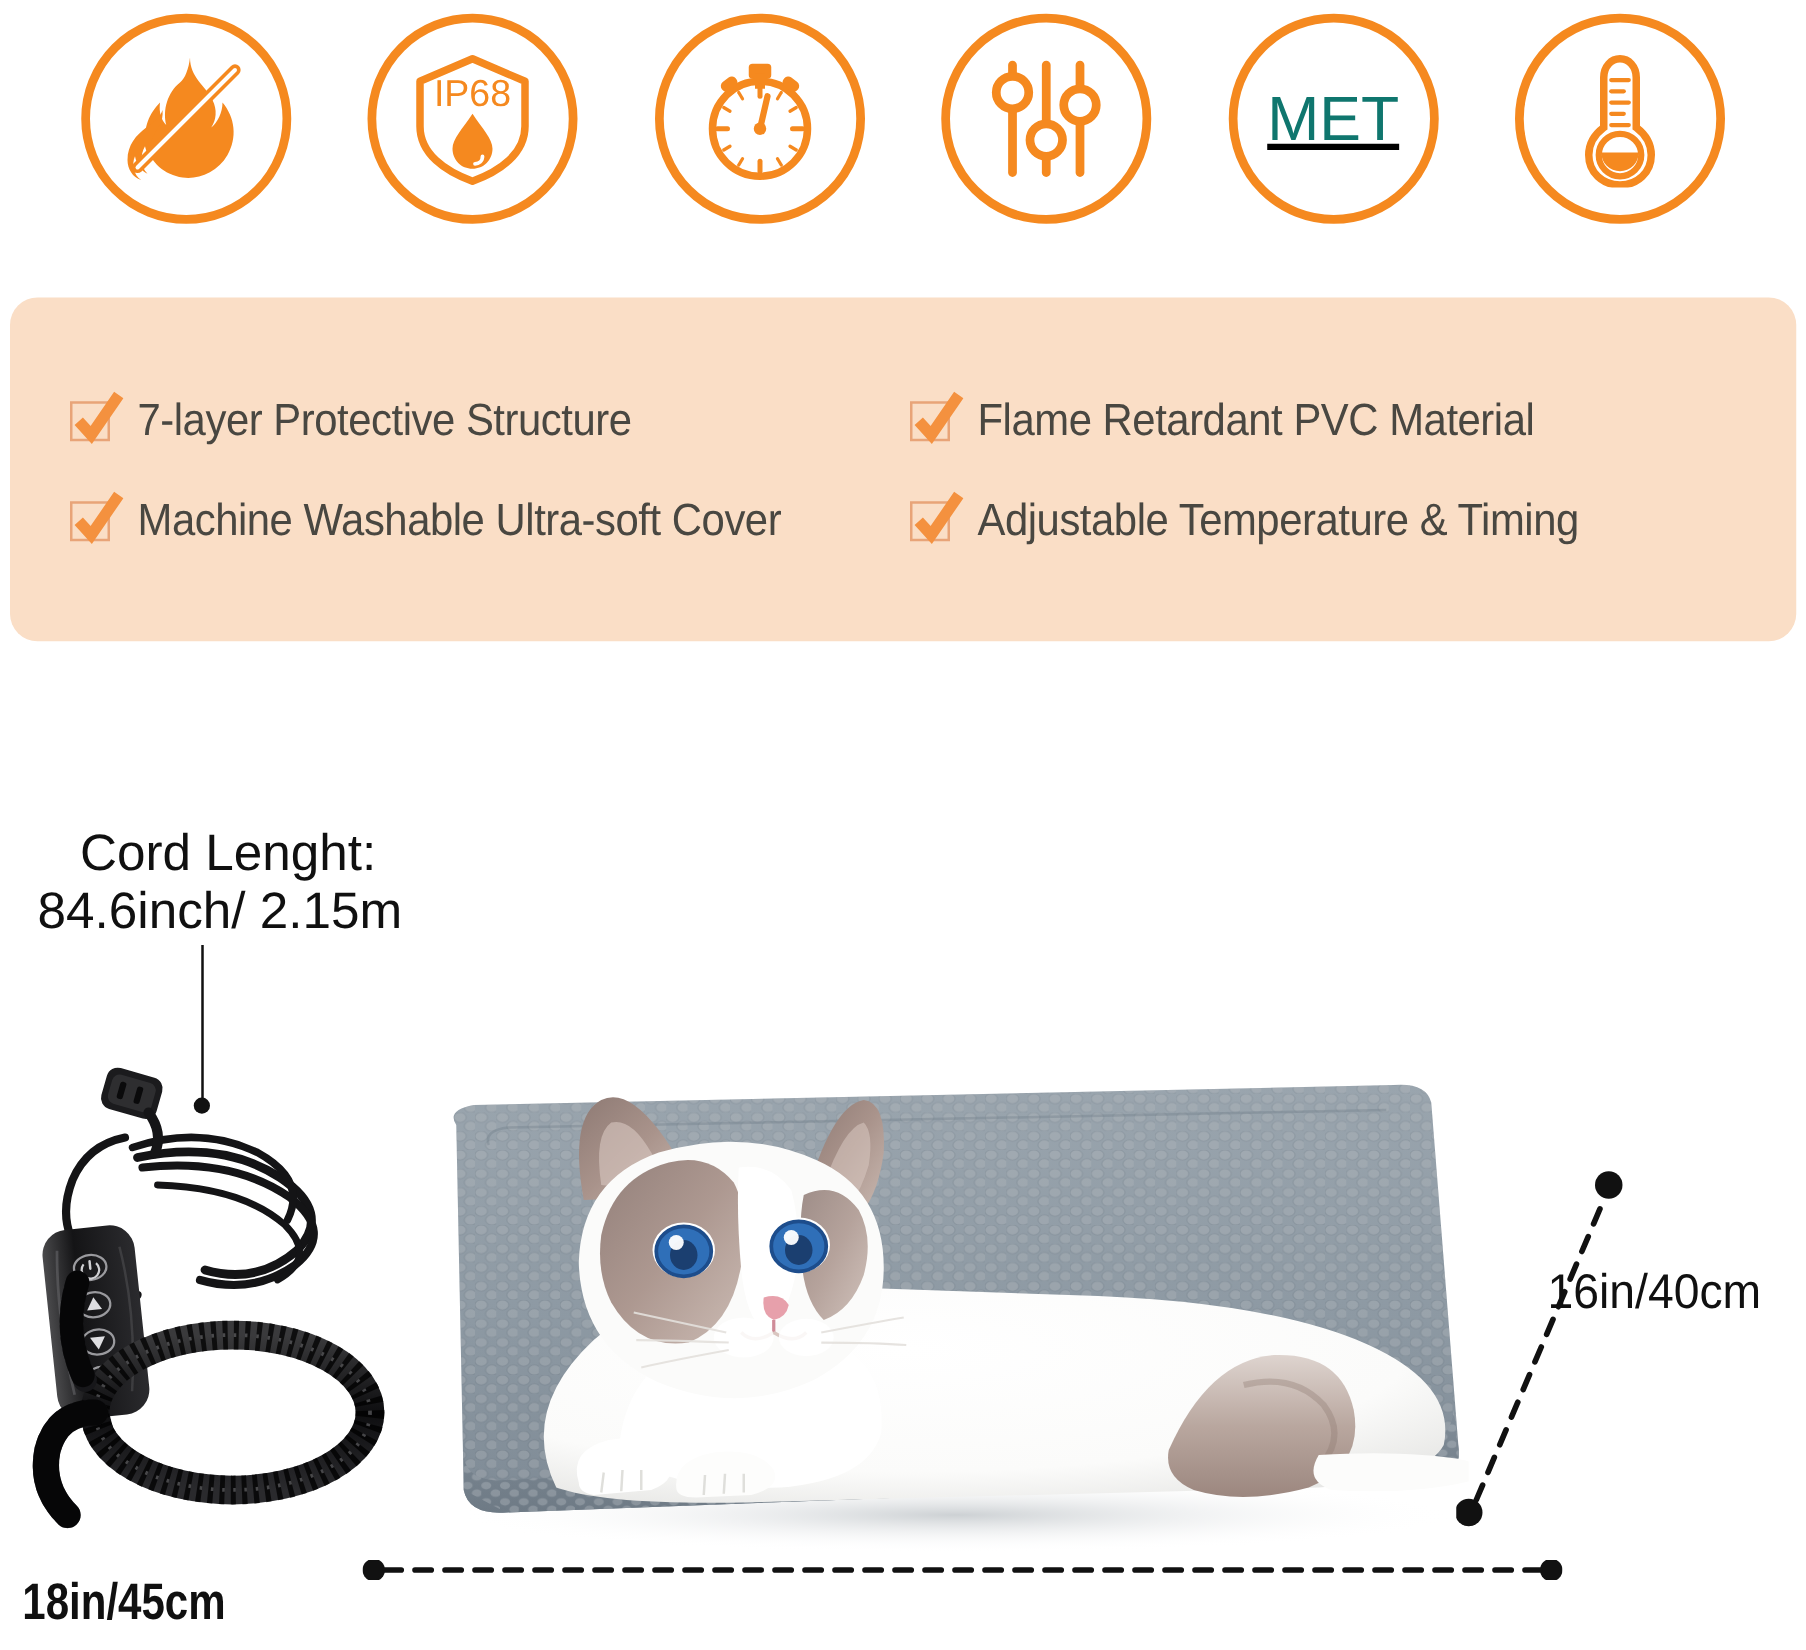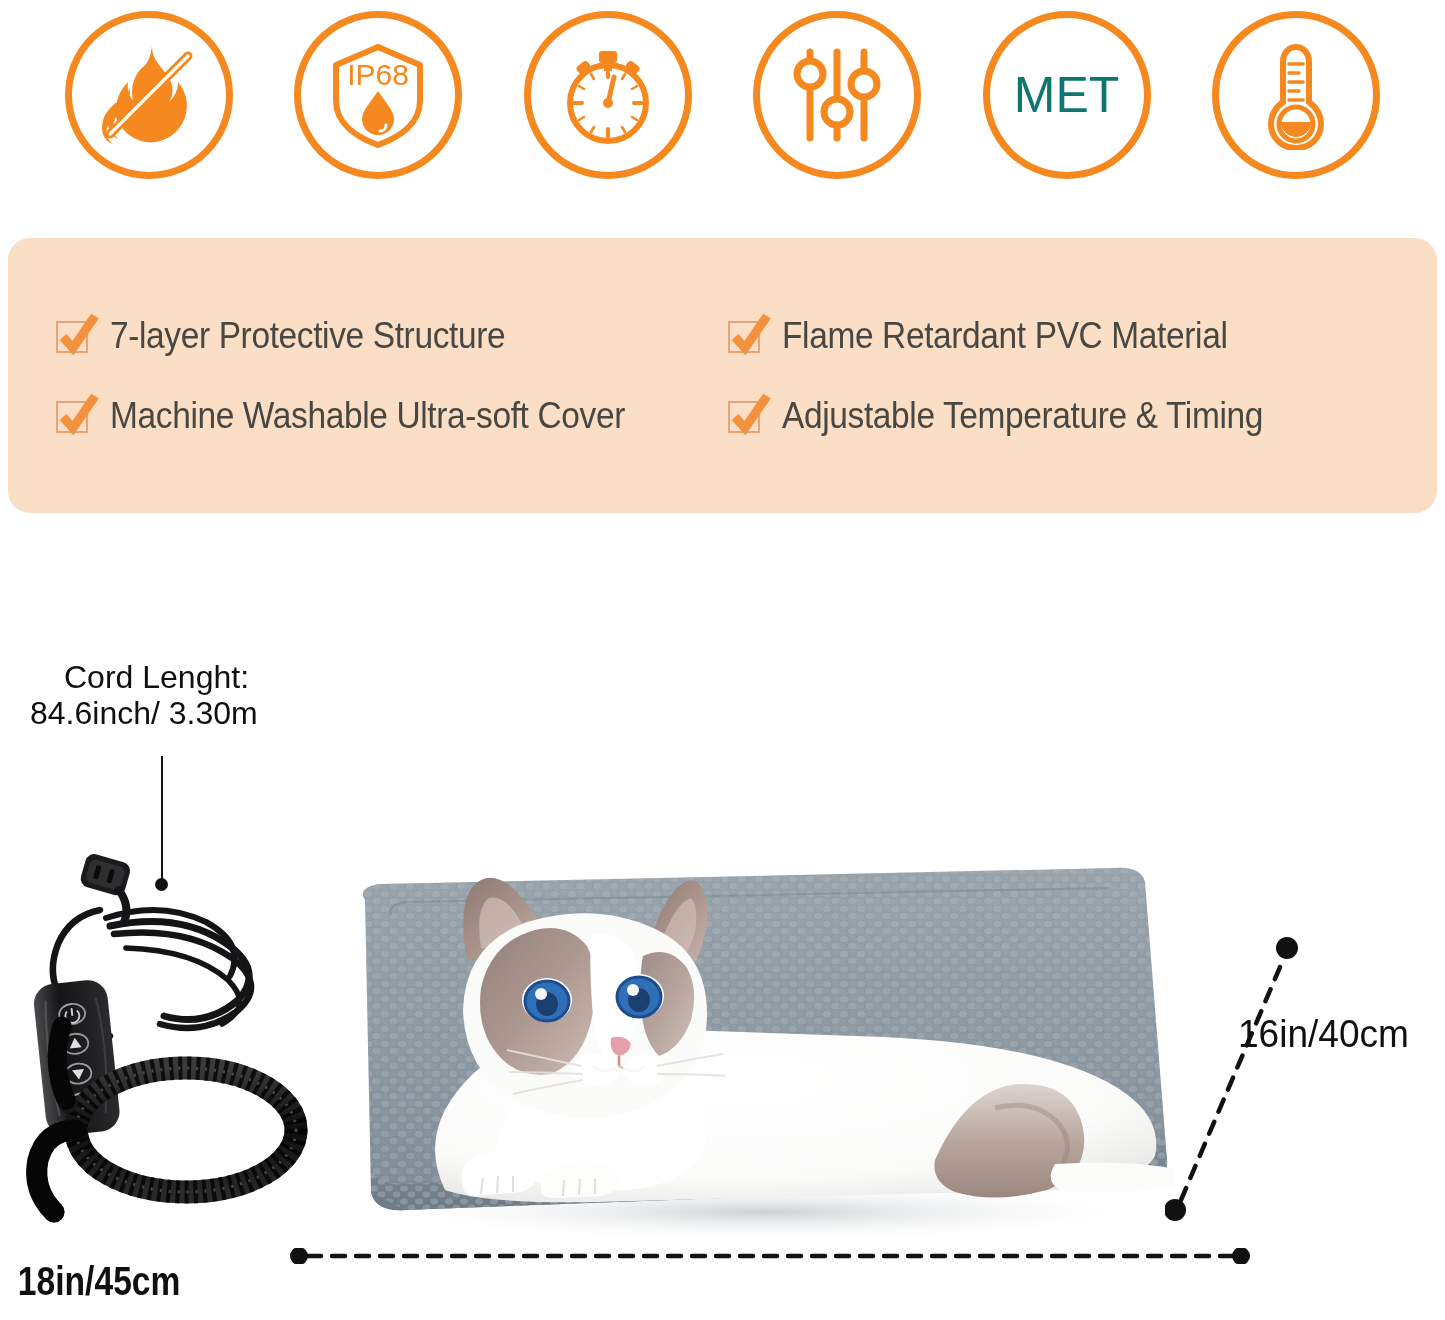--- a/index.html
+++ b/index.html
@@ -6,21 +6,21 @@
   body{
     width:1445px;height:1320px;position:relative;overflow:hidden;
     font-family:"Liberation Sans", sans-serif;
     -webkit-font-smoothing:antialiased;
   }
 
   
   #badge-row{
     position:absolute;left:0;top:0;width:1445px;height:190px;
     display:flex;align-items:center;justify-content:space-between;
-    padding:0 65px;box-sizing:border-box;
+    padding:0 65px;box-sizing:border-box;text-decoration:underline;
   }
   .badge{
     width:168px;height:168px;border-radius:50%;
     border:7px solid #f5891f;
     display:flex;align-items:center;justify-content:center;
     box-sizing:border-box;flex:0 0 auto;
   }
   .badge svg{display:block;}
   .met-text{
     font-family:"Liberation Sans", sans-serif;
@@ -59,21 +59,21 @@
 
   
   #scene{position:absolute;left:0;top:560px;width:1445px;height:760px;}
 
   
   #cord-callout{
     position:absolute;left:30px;top:100px;width:360px;
   }
   .callout-line{
     font-family:"Liberation Sans", sans-serif;
-    font-size:32px;color:#101010;font-weight:400;line-height:1.12;
+    font-size:41px;color:#101010;font-weight:400;line-height:1.12;
     white-space:nowrap;
   }
   #cord-callout .l1{margin-left:34px;}
   #cord-leader{
     position:absolute;left:161px;top:196px;width:2px;height:130px;background:#111;
   }
   #cord-leader-dot{
     position:absolute;left:155px;top:318px;width:13px;height:13px;
     border-radius:50%;background:#111;
   }
@@ -246,21 +246,21 @@
 
 
 
   </div>
 </div>
 
 <div id="scene">
 
   <div id="cord-callout">
     <div class="callout-line l1">Cord Lenght:</div>
-    <div class="callout-line">84.6inch/ 3.30m</div>
+    <div class="callout-line">84.6inch/ 2.15m</div>
   </div>
   <div id="cord-leader"></div>
   <div id="cord-leader-dot"></div>
 
   <div id="mat-wrap">
     <svg id="mat" viewBox="0 0 880 390">
       <defs>
         <linearGradient id="matTop" x1="0" y1="0" x2="0" y2="1">
           <stop offset="0" stop-color="#9aa5ae"></stop>
           <stop offset="0.55" stop-color="#8d99a3"></stop>

